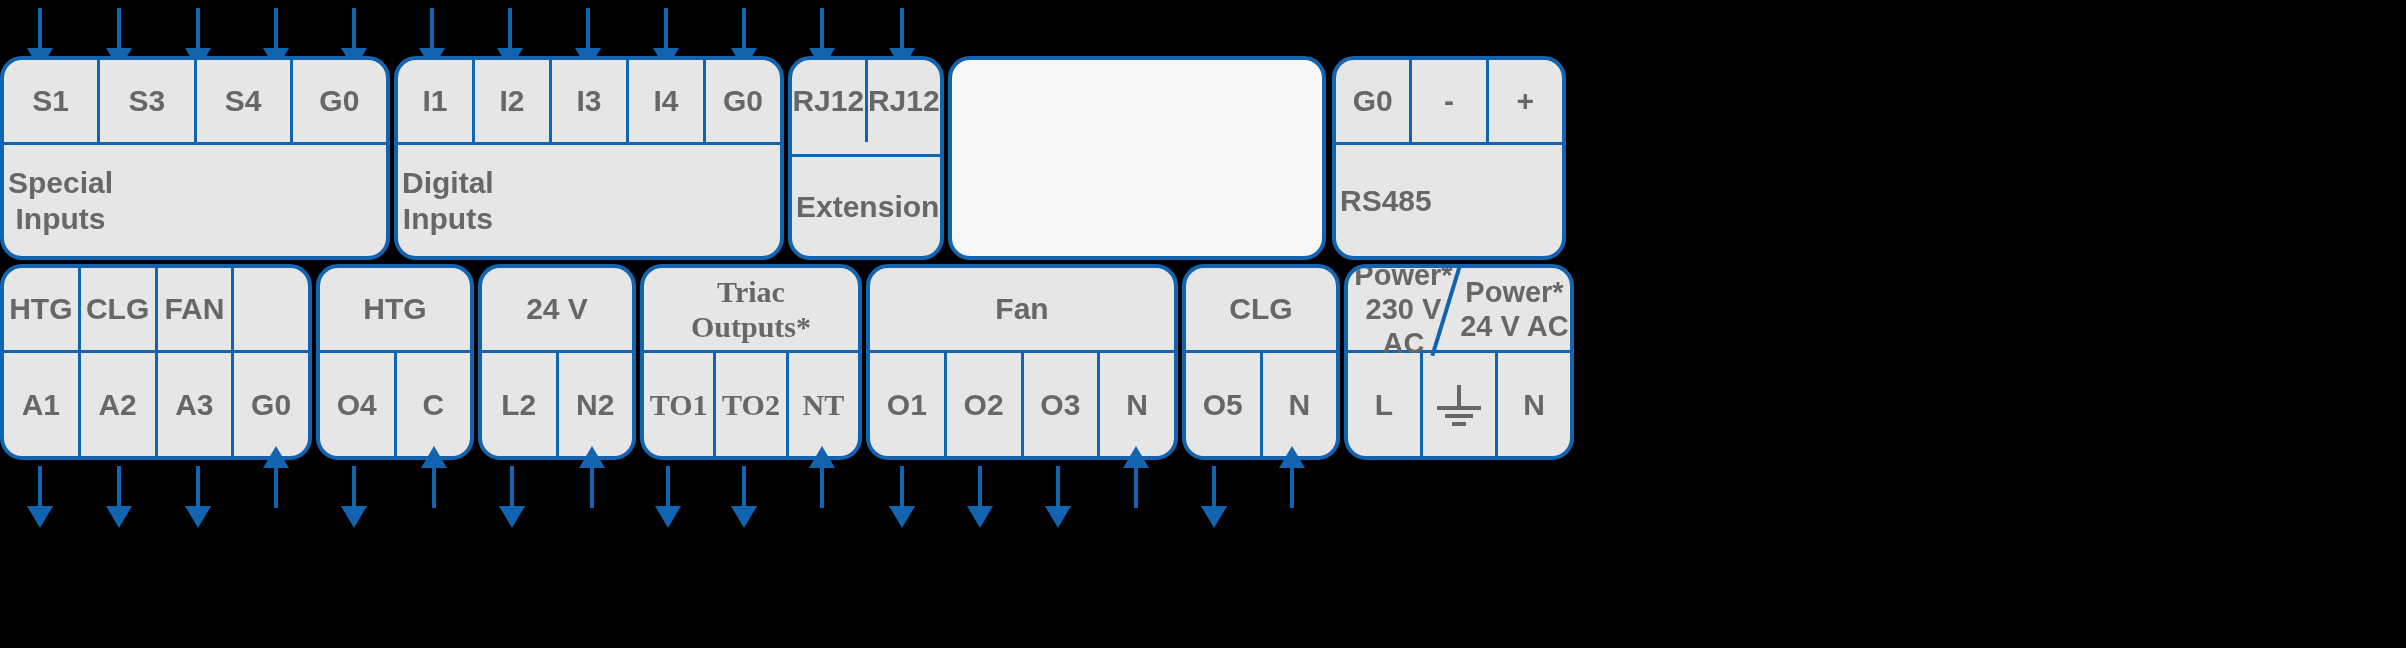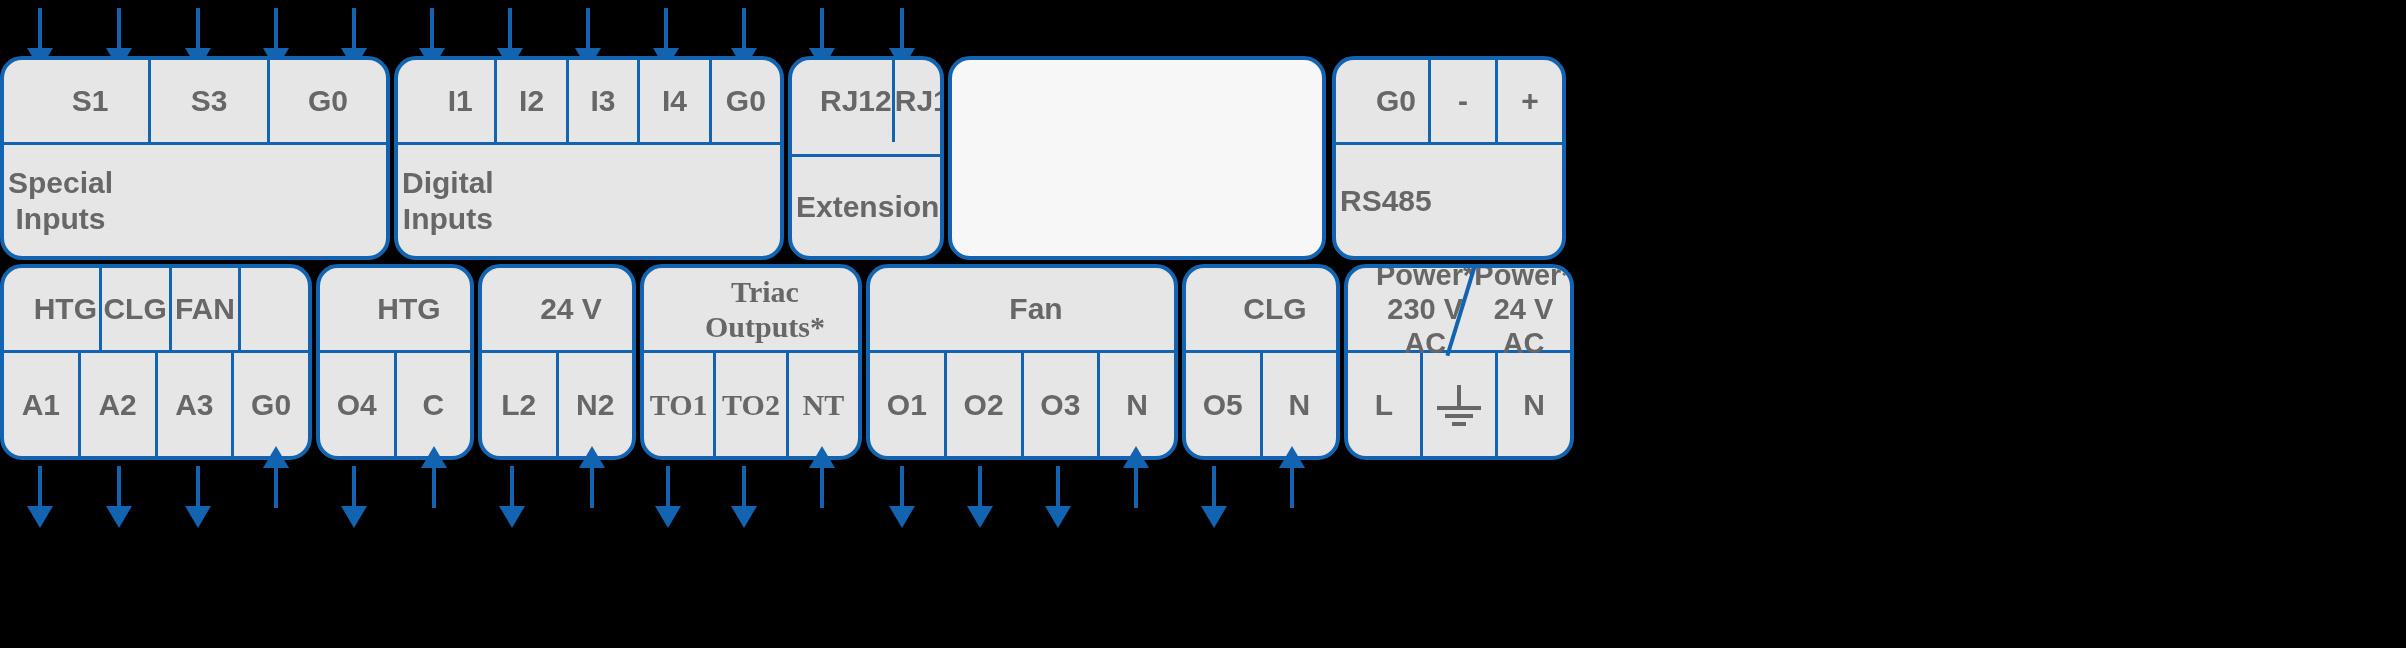--- a/index.html
+++ b/index.html
@@ -33,21 +33,20 @@
     background: #f7f7f7;
   }
   .group.top-group   { top: 56px;  height: 204px; }
   .group.bot-group   { top: 264px; height: 196px; }
 
   
   .pin-row {
     display: flex;
     flex: 0 0 82px;
     height: 82px;
-    padding-left: 28px;
   }
   .label-row {
     display: flex;
     flex: 1 1 auto;
     border-top: 3px solid #1263b0;
   }
 
   .cell {
     flex: 1 1 0;
     display: flex;
@@ -168,20 +167,21 @@
   <div class="arrow down" style="left:586px; top:8px;  height:42px;"></div>
   <div class="arrow down" style="left:664px; top:8px;  height:42px;"></div>
   <div class="arrow down" style="left:742px; top:8px; height:42px;"></div>
   <div class="arrow down" style="left:820px; top:8px; height:42px;"></div>
   <div class="arrow down" style="left:900px; top:8px; height:42px;"></div>
 
   <div class="group top-group" style="left:0px; width:390px;">
     <div class="pin-row">
       <div class="cell">S1</div>
       <div class="cell">S3</div>
+      <div class="cell">S4</div>
       <div class="cell">G0</div>
     </div>
     <div class="label-row">
       <div class="lbl">Special
 Inputs</div>
     </div>
   </div>
 
   <div class="group top-group" style="left:394px; width:390px;">
     <div class="pin-row">

